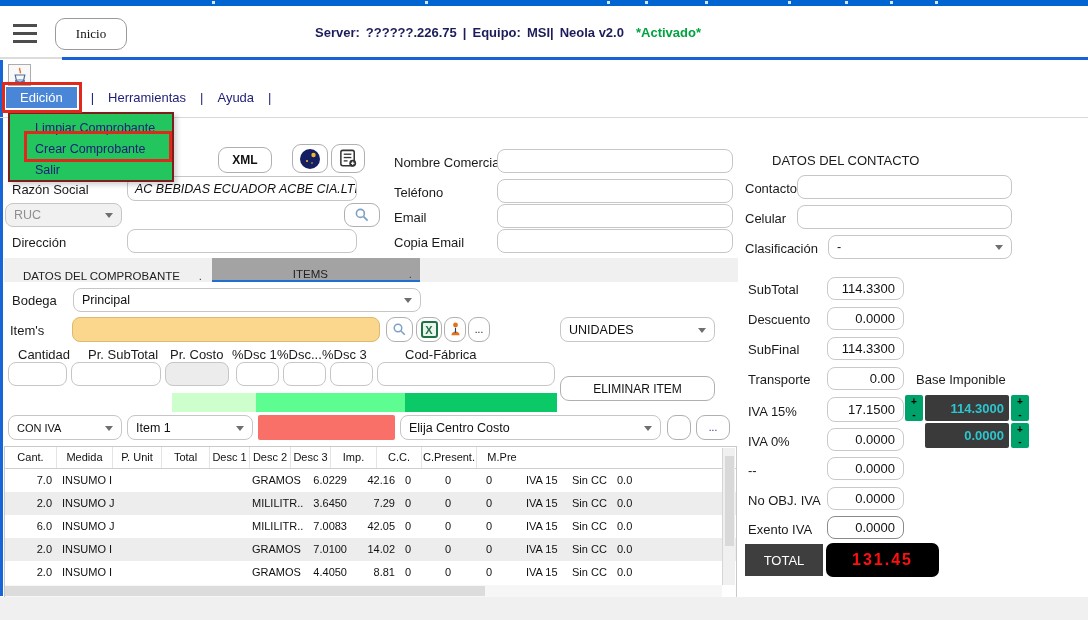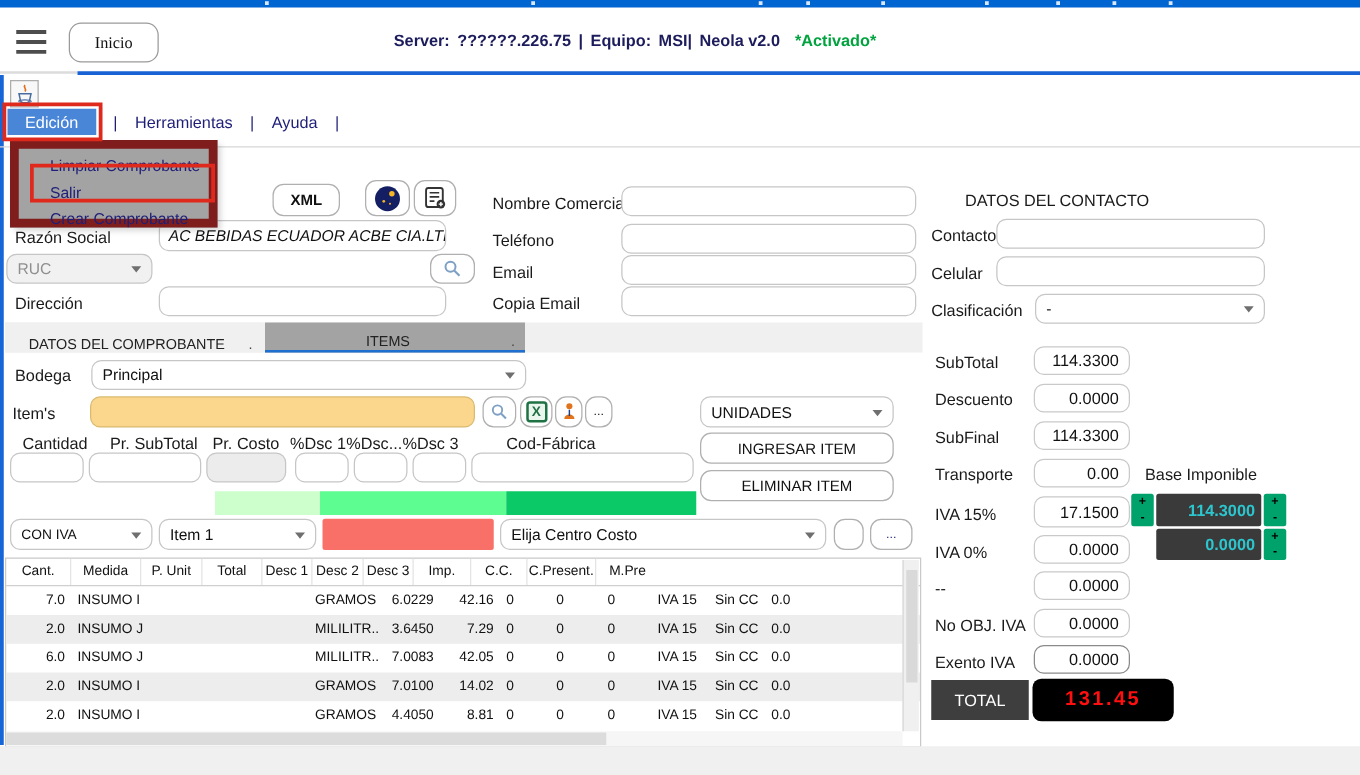--- a/index.html
+++ b/index.html
@@ -29,21 +29,21 @@
           display:flex; align-items:center; justify-content:center; }
   .menubar { left:6px; top:86px; height:23px; display:flex; align-items:center; gap:14px;
           font-size:13px; color:#1e1e78; }
   .menu-hl { background:#4a86d8; color:#fff; padding:3px 14px; }
   .menu-item { cursor:pointer; }
   .menu-sep { color:#1e1e78; }
   .menubar-divider { left:0; top:117px; width:1088px; height:1px; background:#d8d8d8; }
 
   .redbox { border:3px solid #e0291d; background:transparent; pointer-events:none; z-index:30; }
 
-  .dropdown { left:8px; top:112px; width:166px; height:70px; background:#a3a3a3; border:7px solid #7f1d1d;
+  .dropdown { left:8px; top:112px; width:166px; height:70px; background:#22c55e; border:2px solid #7f1d1d;
           box-shadow:3px 3px 5px rgba(0,0,0,.18); z-index:20; padding-top:4px; }
   .dd-item { height:21px; line-height:21px; padding-left:25px; font-size:12.5px; color:#1e1e78; cursor:pointer; }
 
   
   .inp { border:1px solid #c6c6c6; border-radius:8px; background:#fff; font-size:13px; color:#111;
          padding:0 7px; outline:none; font-family:inherit; }
   .fld { border:1px solid #c6c6c6; border-radius:8px; background:#fff; font-size:13px; color:#111;
          display:flex; align-items:center; overflow:hidden; white-space:nowrap; }
   .sel { border:1px solid #c6c6c6; border-radius:8px; background:#fff; font-size:12.5px; color:#111;
          display:flex; align-items:center; padding:0 22px 0 8px; position:absolute; overflow:hidden; white-space:nowrap; }
@@ -144,22 +144,22 @@
     <span class="menu-item">Herramientas</span>
     <span class="menu-sep">|</span>
     <span class="menu-item">Ayuda</span>
     <span class="menu-sep">|</span>
   </div>
   <div class="abs menubar-divider"></div>
   <div class="abs redbox" style="left:2px;top:82px;width:80px;height:31px"></div>
 
   <div class="abs dropdown">
     <div class="dd-item">Limpiar Comprobante</div>
+    <div class="dd-item">Crear Comprobante</div>
     <div class="dd-item">Salir</div>
-    <div class="dd-item">Crear Comprobante</div>
   </div>
   <div class="abs redbox" style="left:24px;top:131px;width:148px;height:31px"></div>
 
   <div class="abs btnr" style="left:218px;top:147px;width:54px;height:26px;font-weight:bold">XML</div>
   <div class="abs btnr" style="left:292px;top:144px;width:36px;height:29px">
     <svg width="22" height="22" viewBox="0 0 22 22">
       <circle cx="11" cy="11" r="10" fill="#141f63"></circle>
       <circle cx="14.5" cy="7" r="2.2" fill="#f3b428"></circle>
       <circle cx="8" cy="13" r="1.1" fill="#f3b428"></circle>
       <circle cx="13" cy="15" r="0.8" fill="#f3b428"></circle>
@@ -244,21 +244,20 @@
       <circle cx="8" cy="4.5" r="3" fill="#e0731c"></circle>
       <path d="M3 17 c0 -6 10 -6 10 0 z" fill="#e0731c"></path>
       <line x1="8" y1="8" x2="8" y2="14" stroke="#1d3f8f" stroke-width="1.4"></line>
     </svg>
   </div>
   <div class="abs btnr" style="left:468px;top:317px;width:22px;height:25px;font-size:10px">...</div>
   <div class="sel" style="left:560px;top:317px;width:155px;height:25px">
     <span>UNIDADES</span>
     <span class="arrow"></span>
   </div>
-  <div class="abs btnr" style="left:560px;top:346px;width:155px;height:25px">INGRESAR ITEM</div>
   <div class="abs btnr" style="left:560px;top:376px;width:155px;height:25px">ELIMINAR ITEM</div>
 
   <div class="abs lbl" style="left:18px;top:347px">Cantidad</div>
   <div class="abs lbl" style="left:88px;top:347px">Pr. SubTotal</div>
   <div class="abs lbl" style="left:170px;top:347px">Pr. Costo</div>
   <div class="abs lbl" style="left:232px;top:347px">%Dsc 1</div>
   <div class="abs lbl" style="left:277px;top:347px">%Dsc...</div>
   <div class="abs lbl" style="left:322px;top:347px">%Dsc 3</div>
   <div class="abs lbl" style="left:405px;top:347px">Cod-Fábrica</div>
 

